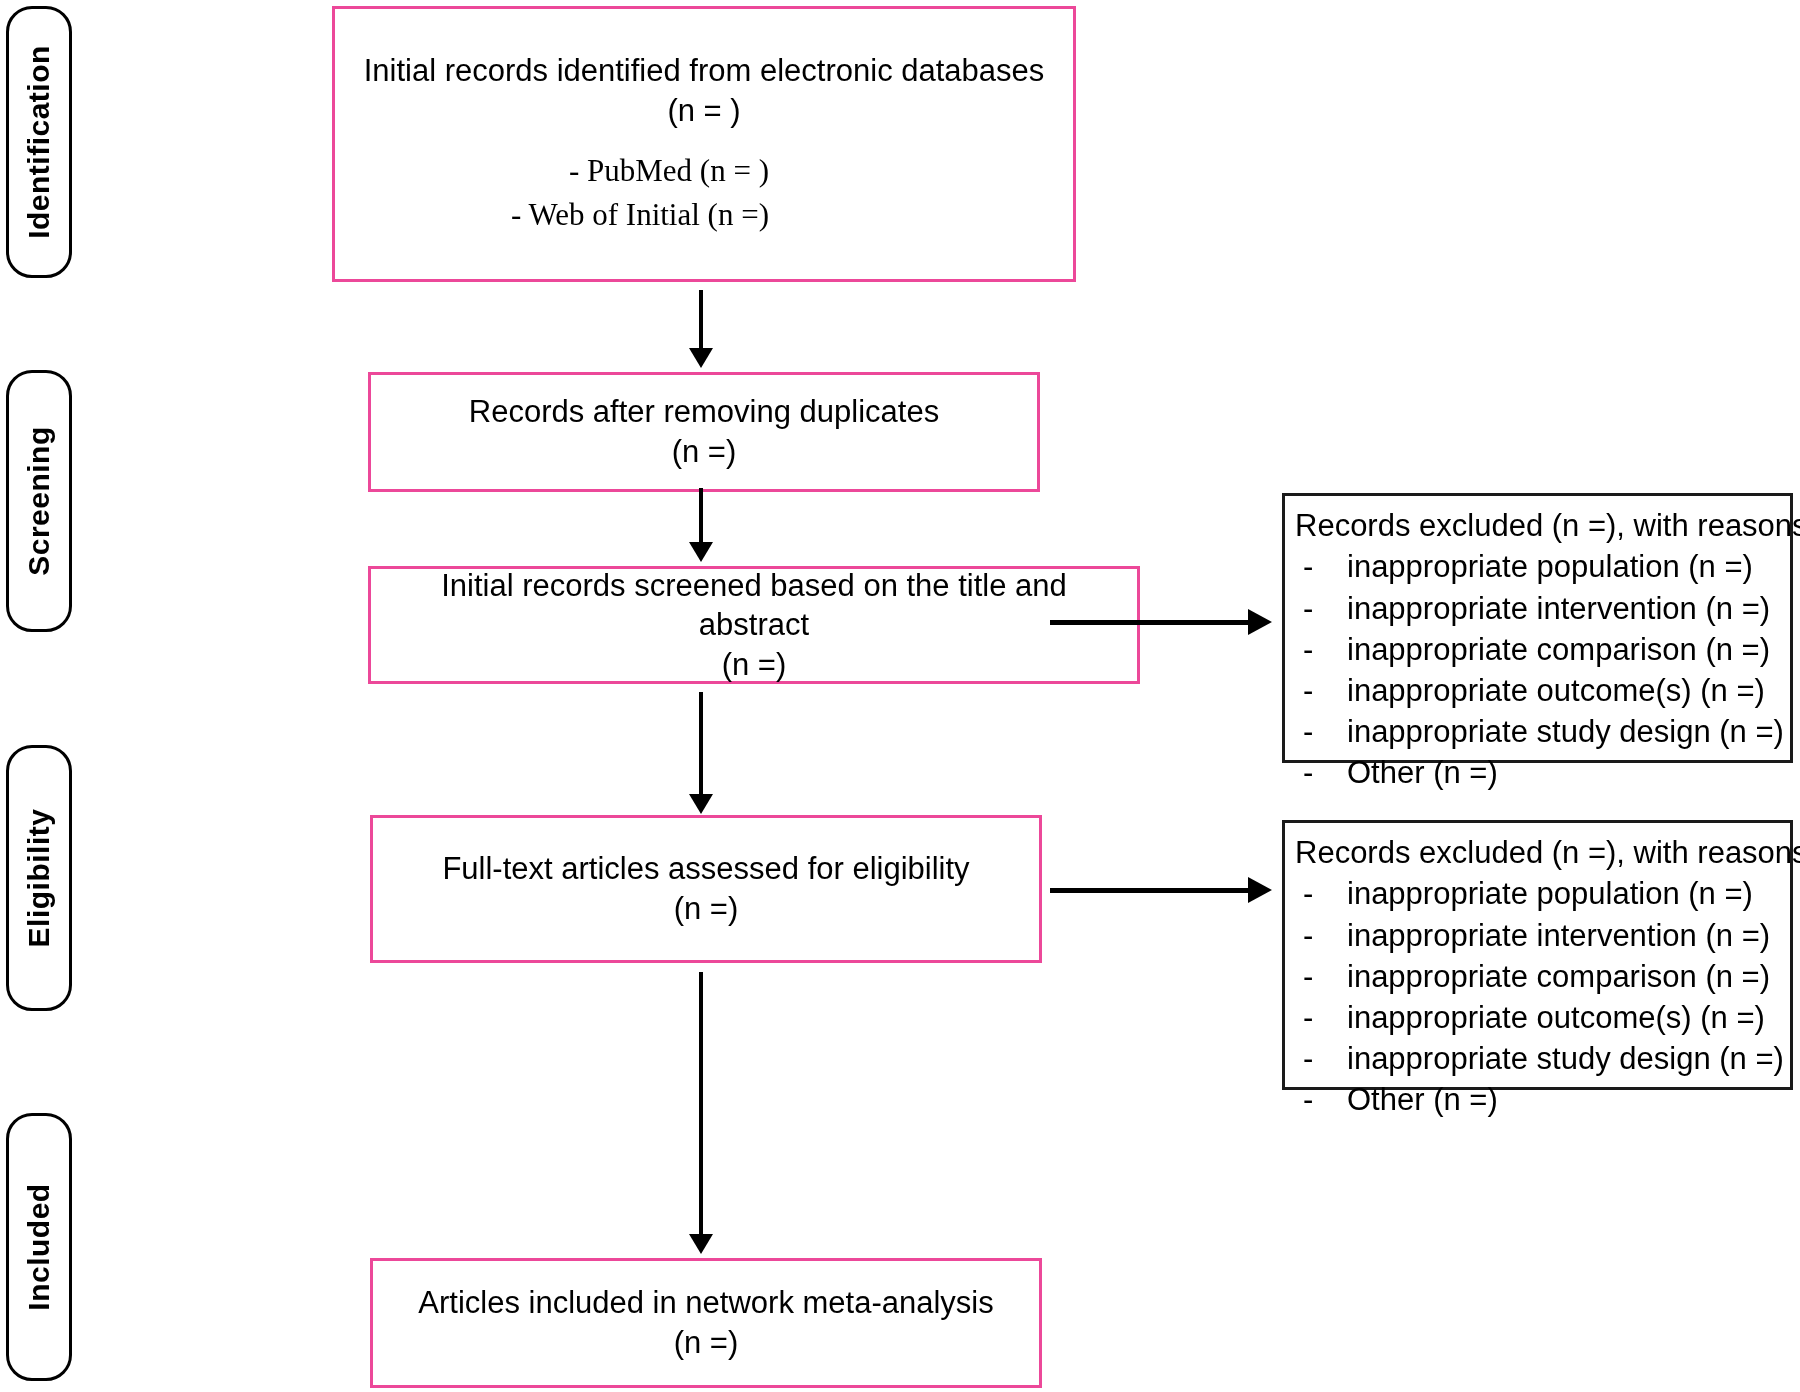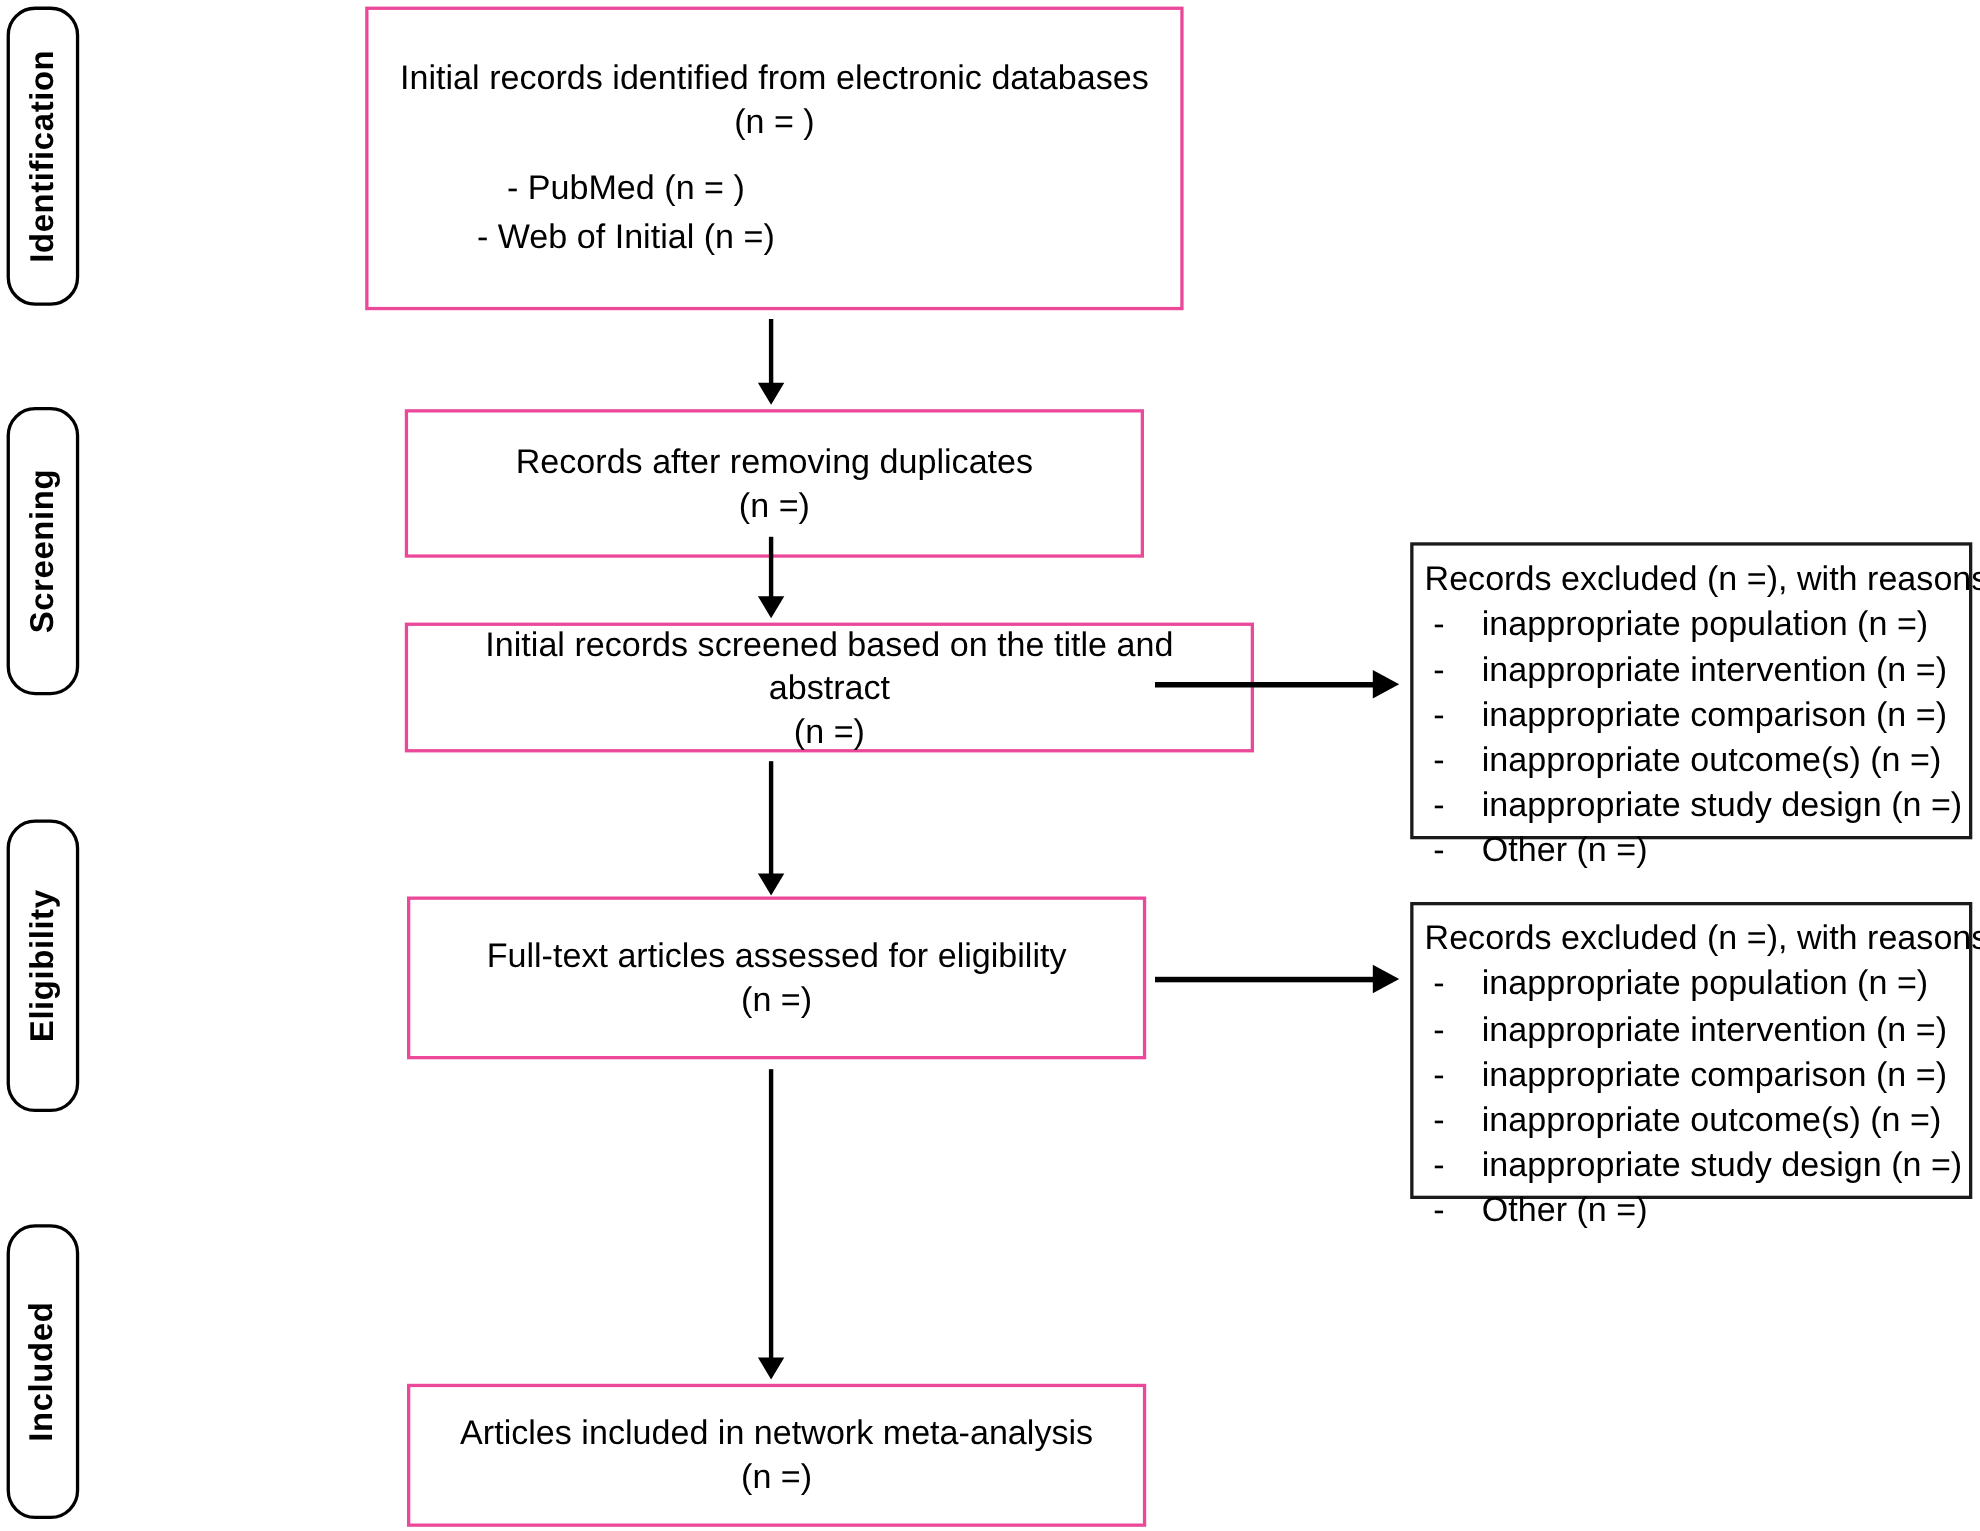--- a/index.html
+++ b/index.html
@@ -58,22 +58,23 @@
     display:flex;
     justify-content:flex-start;
     padding:0 0 0 34px;
     margin-top:18px;
   }
   .db-col{width:400px;}
   .db-col.second{width:auto;}
   .db-item{
     font-size:31px;
     line-height:1.42;
-    text-align:center;
-    white-space:nowrap;
+    text-align:right;
+    white-space:nowrap;
+    font-family:Liberation Serif, serif;
   }
 
   
   .excl-box{
     position:absolute;
     box-sizing:border-box;
     border:3px solid #1a1a1a;
     background:#ffffff;
     padding:10px 0 10px 0;
   }
@@ -170,21 +171,21 @@
         <div class="db-item">- Web of Initial (n =)</div>
       </div>
     </div>
   </div>
 
   <div class="arrow-v" style="left:688px;top:290px;width:26px;height:78px;">
     <div class="shaft" style="height:60px;"></div>
     <div class="head"></div>
   </div>
 
-  <div class="flow-box" style="left:368px;top:372px;width:672px;height:135px;">
+  <div class="flow-box" style="left:368px;top:372px;width:672px;height:120px;">
     <div class="line">Records after removing duplicates</div>
     <div class="line">(n =)</div>
   </div>
 
   <div class="arrow-v" style="left:688px;top:488px;width:26px;height:74px;">
     <div class="shaft" style="height:56px;"></div>
     <div class="head"></div>
   </div>
 
   <div class="flow-box" style="left:368px;top:566px;width:772px;height:118px;">

